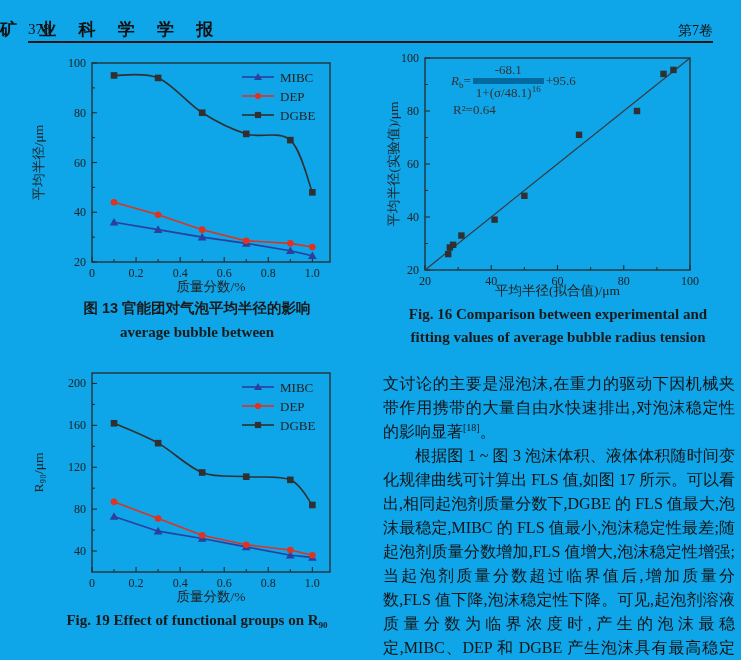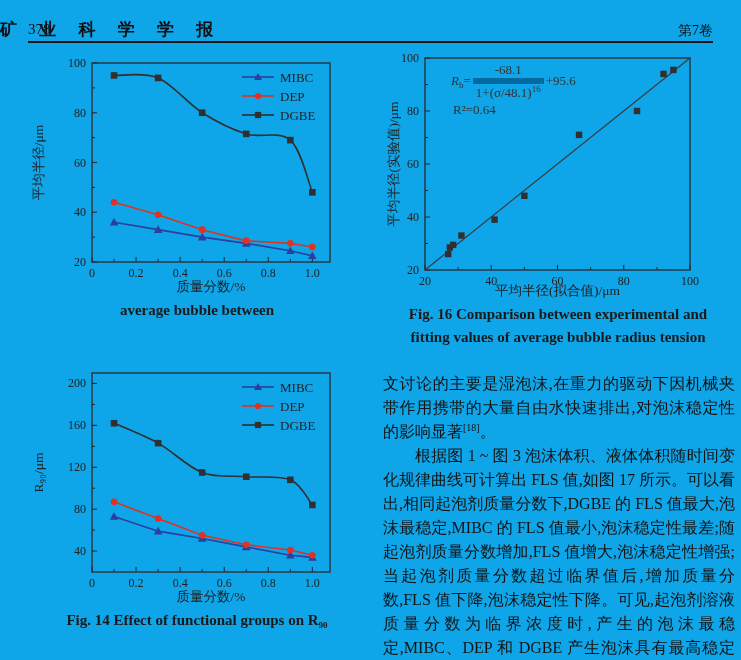--- a/index.html
+++ b/index.html
@@ -109,20 +109,21 @@
         <line x1="214" y1="23" x2="246" y2="23" stroke="#2b3f9e" stroke-width="1.6"></line>
         <polygon points="230,18.9 225.9,26.1 234.1,26.1" fill="#2b3f9e"></polygon>
         <text x="252" y="27.5" class="legend">MIBC</text>
         <line x1="214" y1="42" x2="246" y2="42" stroke="#e0331f" stroke-width="1.6"></line>
         <circle cx="230" cy="42" r="3.1" fill="#e0331f"></circle>
         <text x="252" y="46.5" class="legend">DEP</text>
         <line x1="214" y1="61" x2="246" y2="61" stroke="#303030" stroke-width="1.6"></line>
         <rect x="226.9" y="57.9" width="6.2" height="6.2" fill="#303030"></rect>
         <text x="252" y="65.5" class="legend">DGBE</text>
       </svg>
+    <div class="cap-cn">图 13  官能团对气泡平均半径的影响</div>
     <div class="cap-en">average bubble between</div>
   </div>
 
   <div class="fig-block" id="block-fig16">
     <svg id="chart-fig16" class="chart" width="350" height="250" viewBox="0 0 350 250">
         <rect x="42" y="8" width="265" height="212" fill="none" stroke="#2a2a2a" stroke-width="1.3"></rect>
         <line x1="42" y1="220" x2="42" y2="215" stroke="#2a2a2a" stroke-width="1.1"></line>
         <text x="42" y="235" text-anchor="middle" class="tick">20</text>
         <line x1="108.25" y1="220" x2="108.25" y2="215" stroke="#2a2a2a" stroke-width="1.1"></line>
         <text x="108.25" y="235" text-anchor="middle" class="tick">40</text>
@@ -232,21 +233,21 @@
         <line x1="214" y1="23" x2="246" y2="23" stroke="#2b3f9e" stroke-width="1.6"></line>
         <polygon points="230,18.9 225.9,26.1 234.1,26.1" fill="#2b3f9e"></polygon>
         <text x="252" y="27.5" class="legend">MIBC</text>
         <line x1="214" y1="42" x2="246" y2="42" stroke="#e0331f" stroke-width="1.6"></line>
         <circle cx="230" cy="42" r="3.1" fill="#e0331f"></circle>
         <text x="252" y="46.5" class="legend">DEP</text>
         <line x1="214" y1="61" x2="246" y2="61" stroke="#303030" stroke-width="1.6"></line>
         <rect x="226.9" y="57.9" width="6.2" height="6.2" fill="#303030"></rect>
         <text x="252" y="65.5" class="legend">DGBE</text>
       </svg>
-    <div class="cap-en">Fig. 14  Effect of functional groups on R₉₀</div>
+    <div class="cap-en">Fig. 19  Effect of functional groups on R₉₀</div>
   </div>
 
   <div class="text-col">
     <p><span>文讨论的主要是湿泡沫,在重力的驱动下因机械夹带作用携带的大量自由水快速排出,对泡沫稳定性的影响显著</span><sup>[18]</sup><span>。</span></p>
     <p class="indent">根据图 1 ~ 图 3 泡沫体积、液体体积随时间变化规律曲线可计算出 FLS 值,如图 17 所示。可以看出,相同起泡剂质量分数下,DGBE 的 FLS 值最大,泡沫最稳定,MIBC 的 FLS 值最小,泡沫稳定性最差;随起泡剂质量分数增加,FLS 值增大,泡沫稳定性增强;当起泡剂质量分数超过临界值后,增加质量分数,FLS 值下降,泡沫稳定性下降。可见,起泡剂溶液质量分数为临界浓度时,产生的泡沫最稳定,MIBC、DEP 和 DGBE 产生泡沫具有最高稳定性</p>
   </div>
 
 </div>
 
 </body></html>

